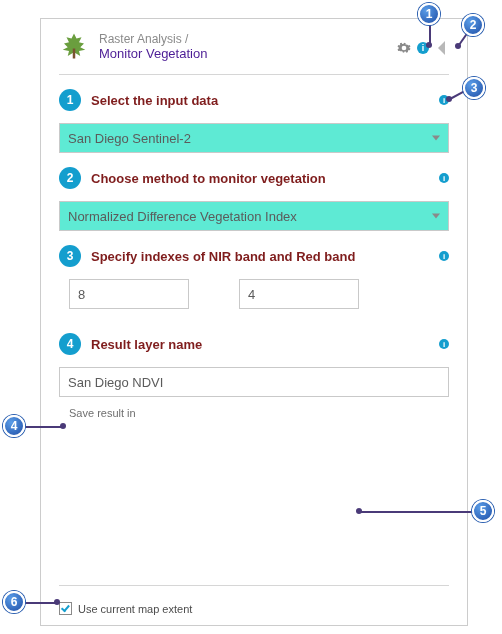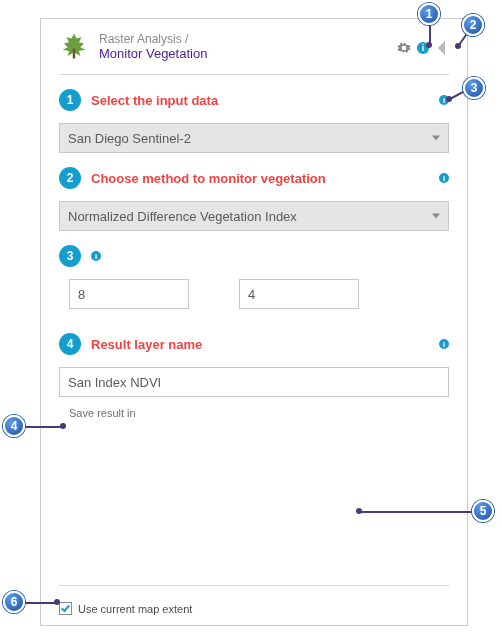--- a/index.html
+++ b/index.html
@@ -37,31 +37,31 @@
   .header-actions { display: flex; align-items: center; gap: 6px; }
   .gear-icon, .info-icon-hdr, .back-icon { width: 14px; height: 14px; display: inline-flex; align-items: center; justify-content: center; }
   .step { margin-bottom: 14px; }
   .step-head { display: flex; align-items: center; margin-bottom: 12px; }
   .step-num {
     width: 22px; height: 22px; border-radius: 50%;
     background: #149ece; color: #fff;
     display: flex; align-items: center; justify-content: center;
     font-size: 12px; font-weight: bold; margin-right: 10px; flex: 0 0 auto;
   }
-  .step-title { flex: 1 1 auto; font-size: 13px; color: #ef4444; font-weight: 600; }
+  .step-title { flex: 1 1 auto; font-size: 13px; color: #7f1d1d; font-weight: 600; }
   .step-info {
     width: 10px; height: 10px; border-radius: 50%;
     background: #149ece; color: #fff; font-size: 8px;
     display: flex; align-items: center; justify-content: center;
     font-weight: bold; cursor: pointer;
   }
   .select {
     width: 100%; height: 30px; border: 1px solid #c9c9c9;
     display: flex; align-items: center; padding: 0 8px;
-    color: #5b5b5b; font-size: 13px; background: #e5e5e5; cursor: pointer;
+    color: #5b5b5b; font-size: 13px; background: #5eead4; cursor: pointer;
     position: relative;
   }
   .select .caret {
     position: absolute; right: 8px; top: 50%; transform: translateY(-50%);
     width: 0; height: 0; border-left: 4px solid transparent;
     border-right: 4px solid transparent; border-top: 5px solid #8a8a8a;
   }
   .band-row { display: flex; gap: 50px; padding-left: 10px; margin-top: 6px; }
   .band-input {
     width: 120px; height: 30px; border: 1px solid #c9c9c9;
@@ -171,40 +171,41 @@
     </div>
     <div class="select">
       <span>Normalized Difference Vegetation Index</span>
       <span class="caret"></span>
     </div>
   </div>
 
   <div class="step">
     <div class="step-head">
       <div class="step-num">3</div>
+      <div class="step-title">Specify indexes of NIR band and Red band</div>
       <div class="step-info">i</div>
     </div>
     <div class="band-row">
       <div class="band-input">
           <span>8</span>
         </div>
       <div class="band-input">
           <span>4</span>
         </div>
     </div>
   </div>
 
   <div class="step" style="margin-top:24px;">
     <div class="step-head">
       <div class="step-num">4</div>
       <div class="step-title">Result layer name</div>
       <div class="step-info">i</div>
     </div>
     <div class="text-input">
-      <span>San Index NDVI</span>
+      <span>San Diego NDVI</span>
     </div>
     <div class="save-row">
       <span class="save-label">Save result in</span>
     </div>
   </div>
 
   <div class="footer">
     <span class="checkbox checked"></span>
     <span>Use current map extent</span>
   </div>

